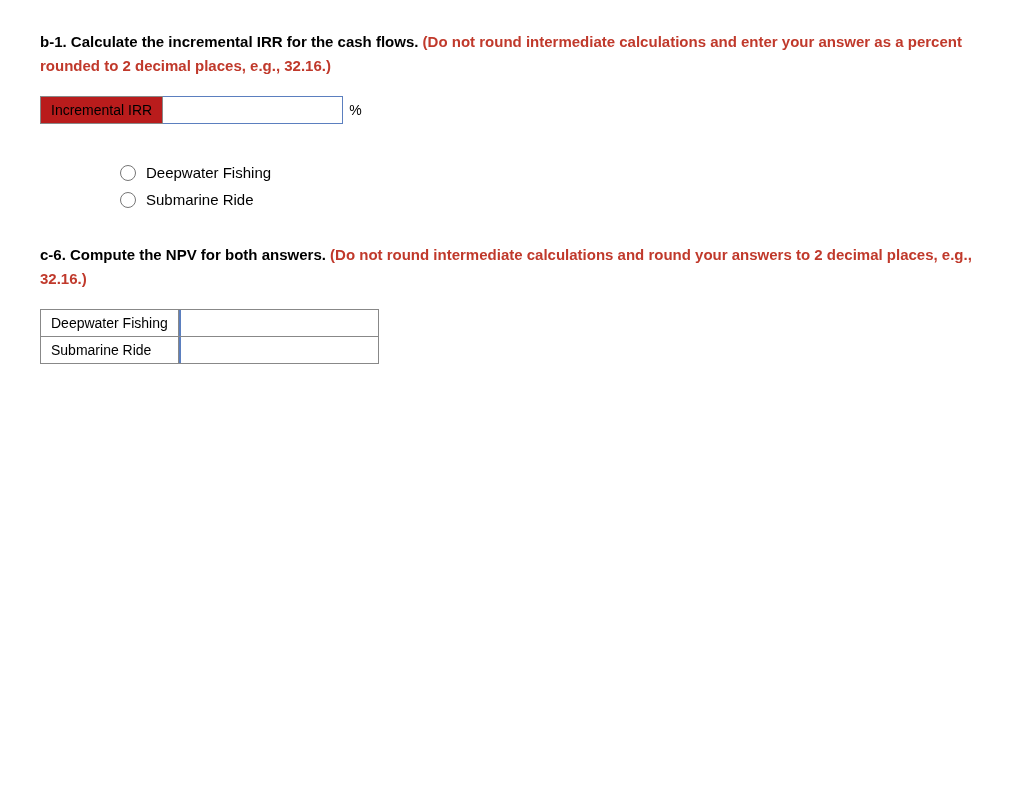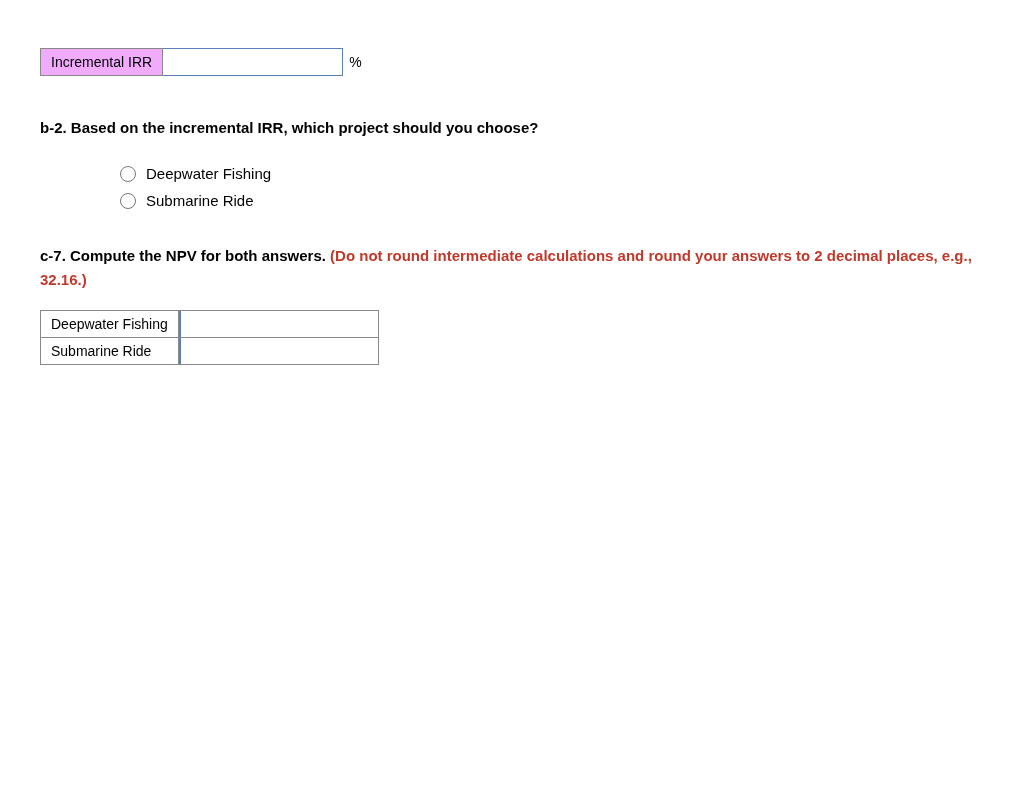--- a/index.html
+++ b/index.html
@@ -38,21 +38,21 @@
       display: flex;
       align-items: center;
       margin-top: 18px;
       margin-bottom: 10px;
     }
 
     .field-label {
       border: 1px solid #888;
       padding: 5px 10px;
       font-size: 14px;
-      background: #f0abfc;
+      background: #b91c1c;
       min-width: 120px;
       white-space: nowrap;
     }
 
     .text-input {
       border: 1px solid #5b7fbf;
       border-left: none;
       padding: 5px 8px;
       font-size: 14px;
       width: 180px;
@@ -125,49 +125,50 @@
     }
 
     .c1-section {
       margin-bottom: 20px;
     }
   </style>
 </head>
 <body>
 
 <div class="b1-section section">
+  <p class="question-label">
+    <span>b-1.</span>
+    <span> Calculate the incremental IRR for the cash flows. </span>
+    <span class="red-bold">(Do not round intermediate calculations and enter your answer as a percent rounded to 2 decimal places, e.g., 32.16.)</span>
+  </p>
 
   <div class="input-row">
     <div class="field-label">Incremental IRR</div>
     <input class="text-input" type="text" value="" style="">
     <span class="percent-label">%</span>
   </div>
 </div>
 
 <div class="b2-section section">
-  <p class="question-label">
-    <span>b-2.</span>
-    <span> Based on the incremental IRR, which project should you choose?</span>
-  </p>
 
   <div class="radio-group">
     <div class="radio-option">
       <input type="radio" name="b2-choice" id="opt-deepwater" style="">
       <label for="opt-deepwater">Deepwater Fishing</label>
     </div>
     <div class="radio-option">
       <input type="radio" name="b2-choice" id="opt-submarine" style="">
       <label for="opt-submarine">Submarine Ride</label>
     </div>
   </div>
 </div>
 
 <div class="c1-section section">
   <p class="question-label">
-    <span>c-7.</span>
+    <span>c-6.</span>
     <span> Compute the NPV for both answers. </span>
     <span class="red-bold">(Do not round intermediate calculations and round your answers to 2 decimal places, e.g., 32.16.)</span>
   </p>
 
   <table class="npv-table">
     <tbody>
       <tr>
         <td class="label-cell">Deepwater Fishing</td>
         <td class="input-cell">
           <input type="text" style="">

